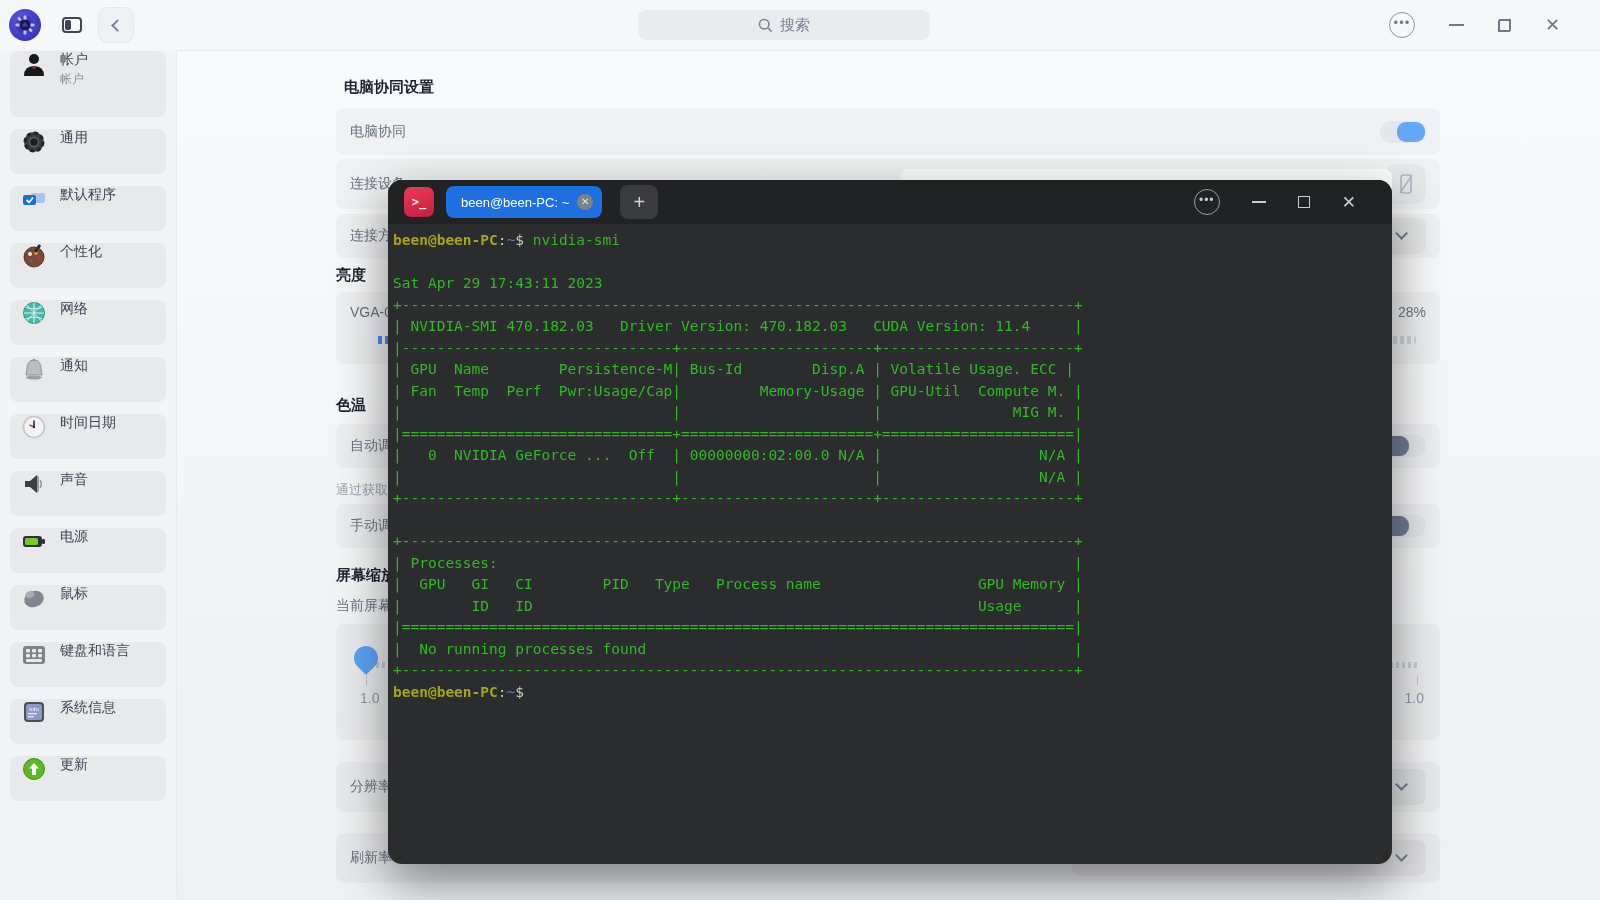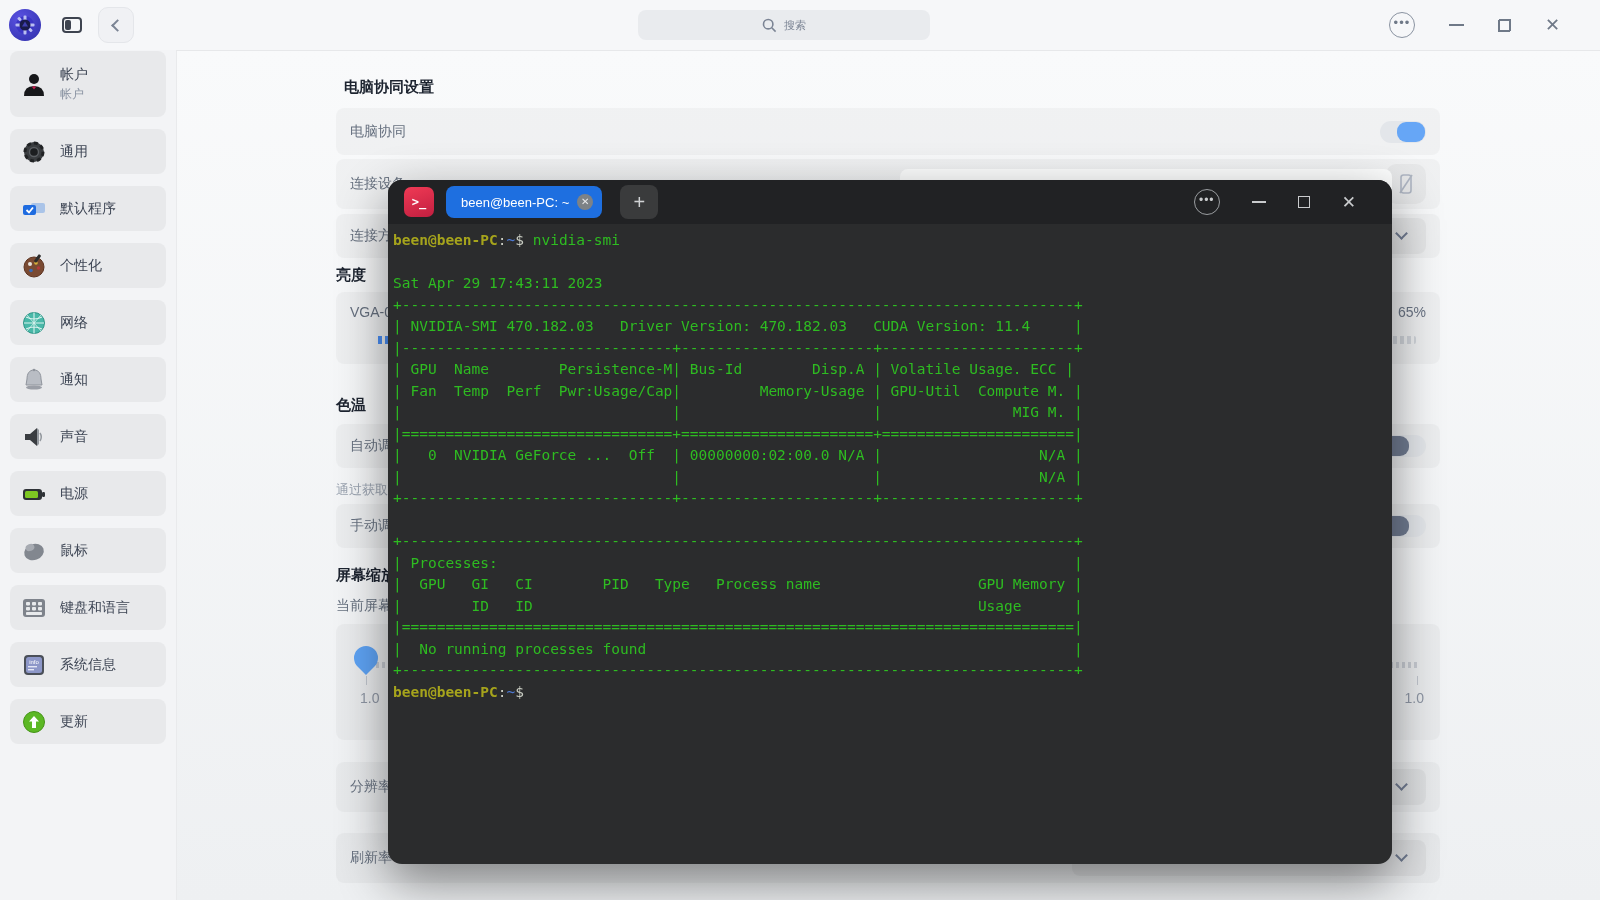--- a/index.html
+++ b/index.html
@@ -10,34 +10,34 @@
   
   .topbar { position:absolute; top:0; left:0; width:1600px; height:50px; background:#f6f7f9; }
   .logo { position:absolute; left:9px; top:9px; width:32px; height:32px; border-radius:50%;
           background:radial-gradient(circle at 35% 30%, #5a52e2, #2d2da8); display:flex; align-items:center; justify-content:center; }
   .collapse-ic { position:absolute; left:62px; top:17px; width:20px; height:16px; border:2px solid #3e4450; border-radius:4px; }
   .collapse-ic::before { content:""; position:absolute; left:1px; top:1px; bottom:1px; width:6px; background:#3e4450; border-radius:2px; }
   .backbtn { position:absolute; left:98px; top:7px; width:36px; height:36px; border:1px solid #e4e6ea; border-radius:10px;
              background:#f0f1f4; display:flex; align-items:center; justify-content:center; }
   .chev-left { width:9px; height:9px; border-left:2px solid #7b8494; border-bottom:2px solid #7b8494; transform:rotate(45deg); margin-left:3px; }
   .search { position:absolute; left:638px; top:10px; width:292px; height:30px; background:#e9ebee; border-radius:8px;
-            display:flex; align-items:center; justify-content:center; gap:7px; color:#7b8494; font-size:11px; }
+            display:flex; align-items:center; justify-content:center; gap:7px; color:#7b8494; font-size:15px; }
   .win-controls { position:absolute; right:40px; top:0; height:50px; display:flex; align-items:center; gap:34px; color:#6f7988; }
   .menu-circle { width:26px; height:26px; border:1px solid #8a93a1; border-radius:50%; display:flex; align-items:center; justify-content:center;
                  font-size:13px; letter-spacing:1px; color:#6f7988; line-height:1; padding-bottom:6px; }
   .min-glyph { width:15px; height:2px; background:#6f7988; }
   .restore-glyph { position:relative; width:13px; height:13px; }
   .restore-glyph::before { content:""; position:absolute; left:0; bottom:0; width:10px; height:10px; border:1.5px solid #6f7988; background:#f6f7f9; }
   .restore-glyph::after { content:""; position:absolute; right:0; top:0; width:10px; height:10px; border:1.5px solid #6f7988; }
   .x-glyph { font-size:18px; color:#6f7988; line-height:1; }
 
   
   .sidebar { position:absolute; left:0; top:51px; width:176px; bottom:0; padding:0 10px; }
   .side-item { height:45px; margin-bottom:12px; border-radius:8px; background:rgba(0,0,0,0.045);
-               display:flex; align-items:center; gap:13px; padding:0 11px; color:#3d4554; font-size:14px; }
+               display:flex; align-items:flex-start; gap:13px; padding:0 11px; color:#3d4554; font-size:14px; }
   .side-item.active { background:#0a78f6; color:#ffffff; }
   .side-item.account { height:66px; }
   .sicon { width:26px; height:26px; flex:0 0 26px; display:flex; align-items:center; justify-content:center; }
   .acct-text { display:flex; flex-direction:column; gap:2px; }
   .acct-sub { font-size:12px; color:#8a93a2; }
 
   
   .content-bg { position:absolute; left:176px; top:50px; right:0; bottom:0;
                 background:linear-gradient(180deg,#f9fafb 0%,#eef0f2 100%); box-shadow:inset 0 1px 0 #e7e8ea, inset 1px 0 0 #e9eaec; }
   .sec-title { position:absolute; left:336px; font-size:15px; font-weight:bold; color:#1d2430; }
@@ -206,20 +206,31 @@
         <path d="M13 3 C8 3 6 7 6 12 L5 18 H21 L20 12 C20 7 18 3 13 3 Z" fill="none" stroke="#8f949c" stroke-width="1"></path>
         <ellipse cx="13" cy="20.5" rx="8" ry="2" fill="#9b9fa7"></ellipse>
             <circle cx="13" cy="3" r="1.3" fill="#8f949c"></circle>
           </svg>
       </span>
       <span>通知</span>
     </div>
     <div class="side-item">
       <span class="sicon">
         <svg width="26" height="26" viewBox="0 0 26 26">
+            <circle cx="13" cy="13" r="10.5" fill="#f2f3f4" stroke="#c3c7cc" stroke-width="1.6"></circle>
+        <line x1="13" y1="13" x2="13" y2="6.5" stroke="#2c2f33" stroke-width="1.6"></line>
+        <line x1="13" y1="13" x2="8.5" y2="11" stroke="#c23a3a" stroke-width="1.4"></line>
+            <circle cx="13" cy="13" r="1.2" fill="#2c2f33"></circle>
+          </svg>
+      </span>
+      <span>时间日期</span>
+    </div>
+    <div class="side-item">
+      <span class="sicon">
+        <svg width="26" height="26" viewBox="0 0 26 26">
             <path d="M4 10 H9 L16 4 V22 L9 16 H4 Z" fill="#3a3d41"></path>
         <path d="M16 4 L18 6 V20 L16 22 Z" fill="#93989e"></path>
             <path d="M19 9 Q21.5 13 19 17" stroke="#93989e" stroke-width="1.5" fill="none"></path>
           </svg>
       </span>
       <span>声音</span>
     </div>
     <div class="side-item">
       <span class="sicon">
         <svg width="26" height="26" viewBox="0 0 26 26">
@@ -307,21 +318,21 @@
     <div class="combo">
       <span class="chev"></span>
     </div>
   </div>
 
   <div class="sec-title" style="top:266px;">亮度</div>
 
   <div class="card vga-card" style="top:292px; height:72px;">
     <div class="vga-row1">
       <span>VGA-0</span>
-      <span class="vga-value">65%</span>
+      <span class="vga-value">28%</span>
     </div>
     <div class="b-track">
         <div class="b-fill"></div>
       </div>
   </div>
 
   <div class="sec-title" style="top:396px;">色温</div>
 
   <div class="card" style="top:424px; height:44px;">
     <span>自动调节</span>

